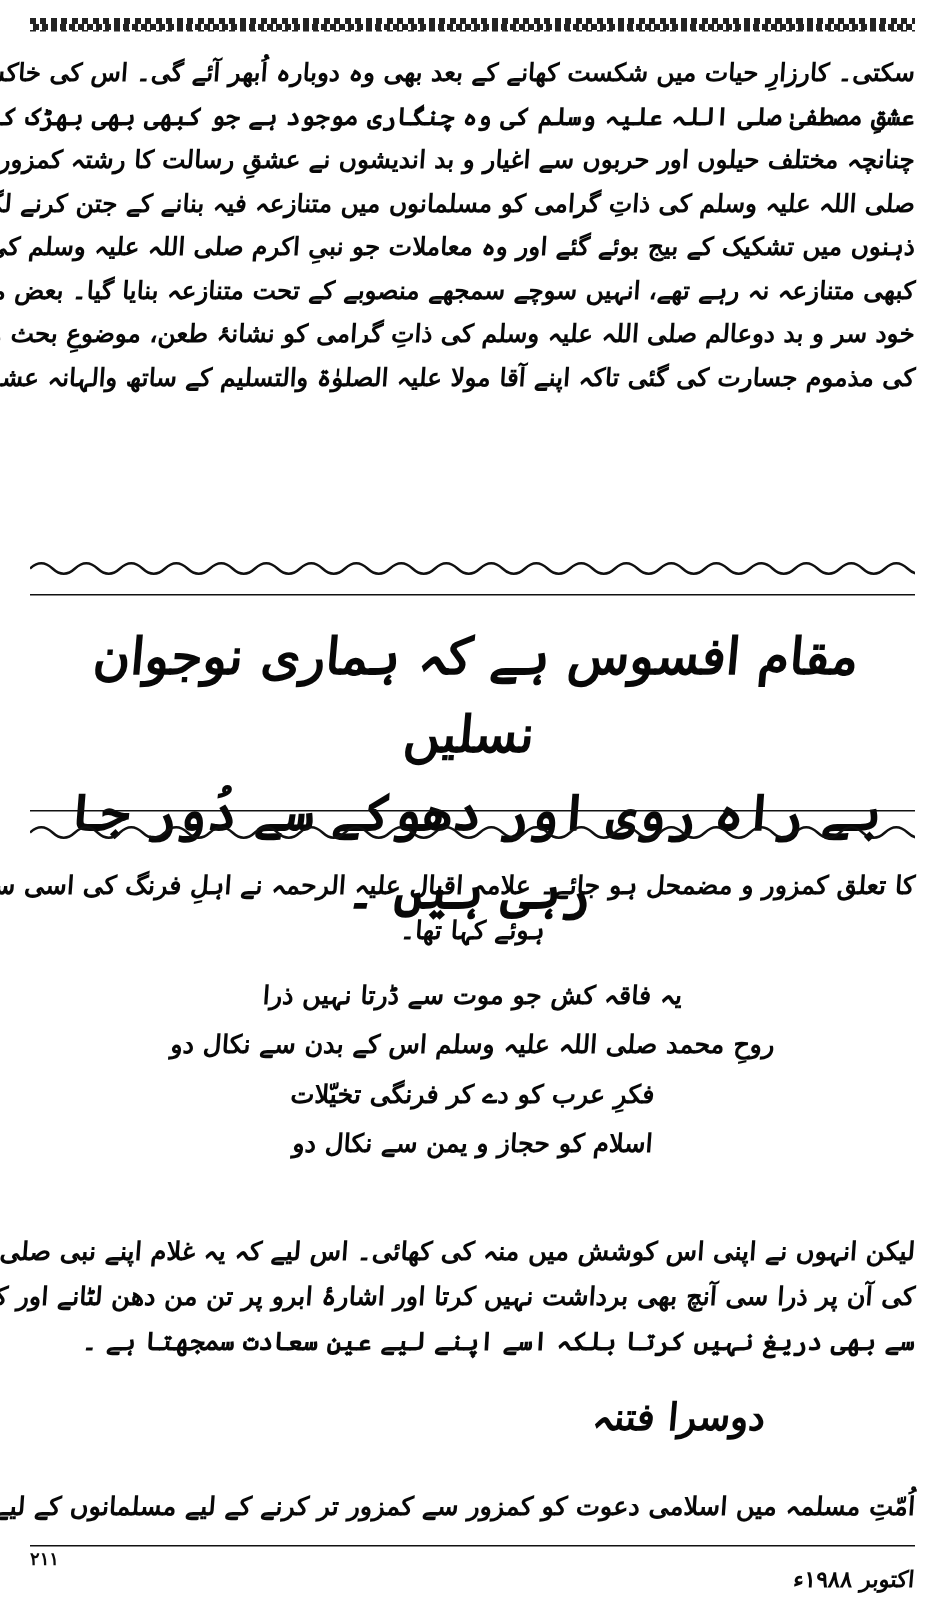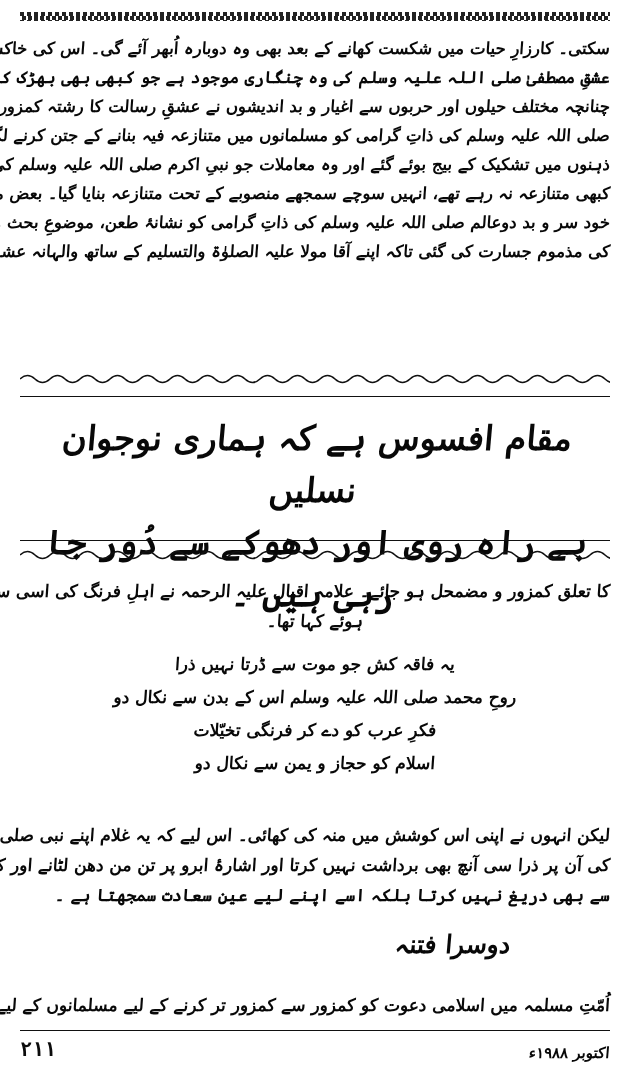--- a/index.html
+++ b/index.html
@@ -151,23 +151,23 @@
 
   .footer {
     position: absolute;
     left: 20px;
     right: 20px;
     height: 26px;
   }
   .page-number {
     position: absolute;
     left: 0;
-    bottom: 0;
-    font-family: Liberation Mono, monospace;
-    font-size: 20px;
+    bottom: 16px;
+    font-family: Liberation Sans, sans-serif;
+    font-size: 12px;
     font-weight: 700;
   }
   .issue-date {
     position: absolute;
     right: 0;
     bottom: 0;
     font-family: "DejaVu Serif", serif;
     font-size: 15px;
     font-weight: 700;
     transform: skewX(-5deg);

